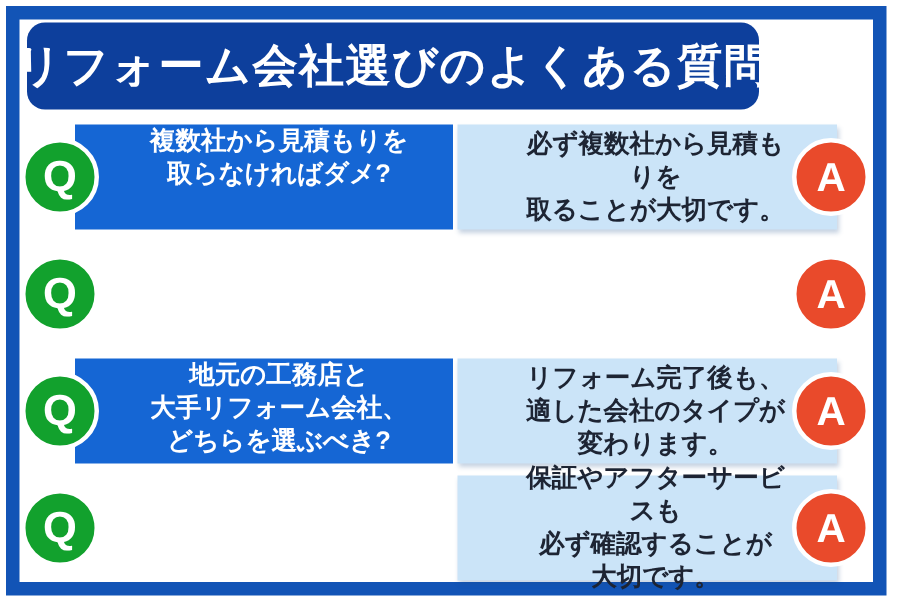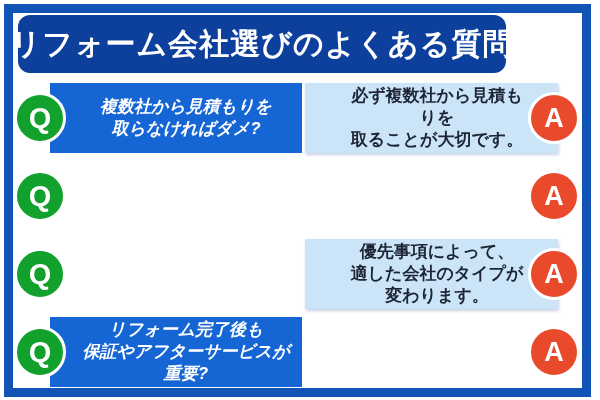--- a/index.html
+++ b/index.html
@@ -43,24 +43,23 @@
     left: 0; top: 83px;
     width: 600px;
     display: flex; flex-direction: column; gap: 8px;
   }
   .faq-row { position: relative; height: 70px; }
   .q-box {
     position: absolute;
     left: 50px; top: 0;
     width: 252px; height: 70px;
     background: var(--question-blue);
-    display: flex; align-items: center; justify-content: center;
+    display: flex; justify-content: center;
     padding-left: 20px;
     box-sizing: border-box;
-    font-style: italic;
   }
   .q-text {
     color: #ffffff;
     font-weight: bold;
     font-size: 17px;
     line-height: 1.3;
     text-align: center;
     white-space: pre-line;
   }
   .a-box {
@@ -119,32 +118,37 @@
     <div class="badge q-badge">Q</div>
     <div class="badge a-badge">A</div>
   </div>
 
   <div class="faq-row">
     <div class="badge q-badge">Q</div>
     <div class="badge a-badge">A</div>
   </div>
 
   <div class="faq-row">
+    <div class="q-box">
+      <div class="q-text">地元の工務店と
+大手リフォーム会社、
+どちらを選ぶべき?</div>
+    </div>
     <div class="a-box">
-      <div class="a-text">優先事項によって、
+      <div class="a-text">リフォーム完了後も、
 適した会社のタイプが
 変わります。</div>
     </div>
     <div class="badge q-badge">Q</div>
     <div class="badge a-badge">A</div>
   </div>
 
   <div class="faq-row">
-    <div class="q-box">
-      <div class="q-text">リフォーム完了後も
-保証やアフターサービスが
-重要?</div>
+    <div class="a-box">
+      <div class="a-text">保証やアフターサービスも
+必ず確認することが
+大切です。</div>
     </div>
     <div class="badge q-badge">Q</div>
     <div class="badge a-badge">A</div>
   </div>
 
 </div>
 
 </body></html>

